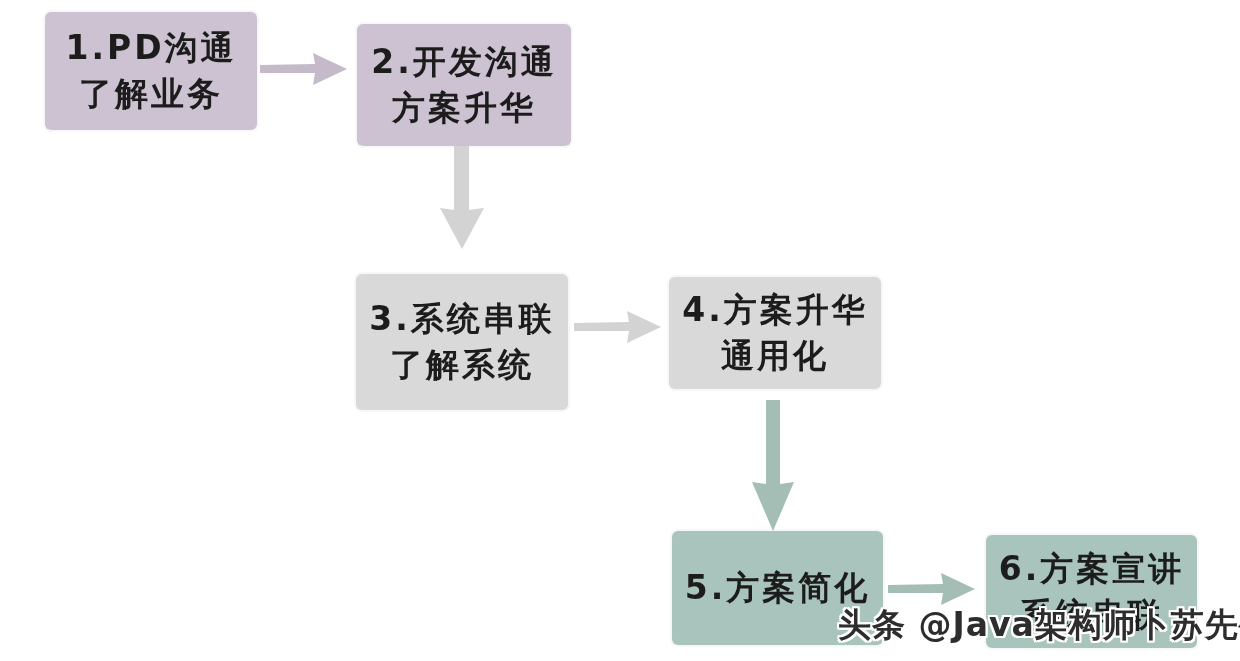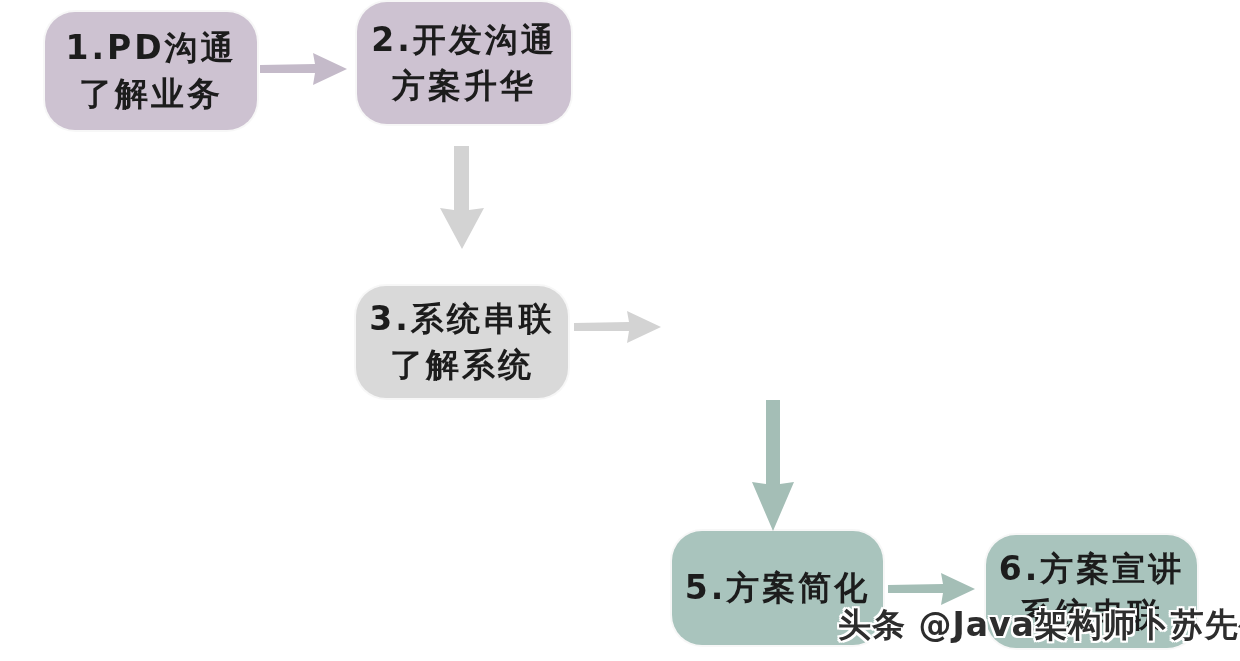--- a/index.html
+++ b/index.html
@@ -16,21 +16,21 @@
   html,body{margin:0;padding:0;background:#fff;}
   .canvas{
     position:relative;
     width:1240px;height:661px;
     background:var(--canvas-bg);
     overflow:hidden;
     font-family:"DejaVu Sans","Liberation Sans",sans-serif;
   }
   .box{
     position:absolute;
-    border-radius:30px;
+    border-radius:6px;
     display:flex;flex-direction:column;
     align-items:center;justify-content:center;
     color:var(--text-dark);
     font-weight:bold;
     font-size:33px;
     line-height:46px;
     letter-spacing:3px;
     text-align:center;
     box-shadow:0 0 0 2px rgba(0,0,0,0.03);
   }
@@ -68,42 +68,46 @@
     <span class="line">1.PD沟通</span>
     <span class="line">了解业务</span>
   </div>
 
   <div class="arrow fill-purple" style="left:260px;top:49px;">
     <svg width="88" height="40" viewBox="0 0 88 40">
       <polygon points="0,16 55,15 53,4 87,20 53,36 55,24 0,24"></polygon>
     </svg>
   </div>
 
-  <div class="box purple" style="left:357px;top:2px;width:214px;height:122px;">
+  <div class="box purple" style="left:357px;top:24px;width:214px;height:122px;">
     <span class="line">2.开发沟通</span>
     <span class="line">方案升华</span>
   </div>
 
   <div class="arrow fill-gray" style="left:435px;top:146px;">
     <svg width="54" height="104" viewBox="0 0 54 104">
       <polygon points="19,0 19,64 5,62 27,103 49,62 34,64 34,0"></polygon>
     </svg>
   </div>
 
-  <div class="box gray" style="left:356px;top:274px;width:212px;height:112px;margin-top:12px;">
+  <div class="box gray" style="left:356px;top:274px;width:212px;height:136px;">
     <span class="line">3.系统串联</span>
     <span class="line">了解系统</span>
   </div>
 
   <div class="arrow fill-gray" style="left:574px;top:307px;">
     <svg width="88" height="40" viewBox="0 0 88 40">
       <polygon points="0,16 55,15 53,4 87,20 53,36 55,24 0,24"></polygon>
     </svg>
   </div>
 
+  <div class="box gray" style="left:669px;top:277px;width:212px;height:112px;">
+    <span class="line">4.方案升华</span>
+    <span class="line">通用化</span>
+  </div>
 
   <div class="arrow fill-teal" style="left:746px;top:400px;">
     <svg width="54" height="132" viewBox="0 0 54 132">
       <polygon points="20,0 20,84 6,82 27,131 48,82 34,84 34,0"></polygon>
     </svg>
   </div>
 
   <div class="box teal" style="left:672px;top:531px;width:211px;height:114px;">
     <span class="line">5.方案简化</span>
   </div>

